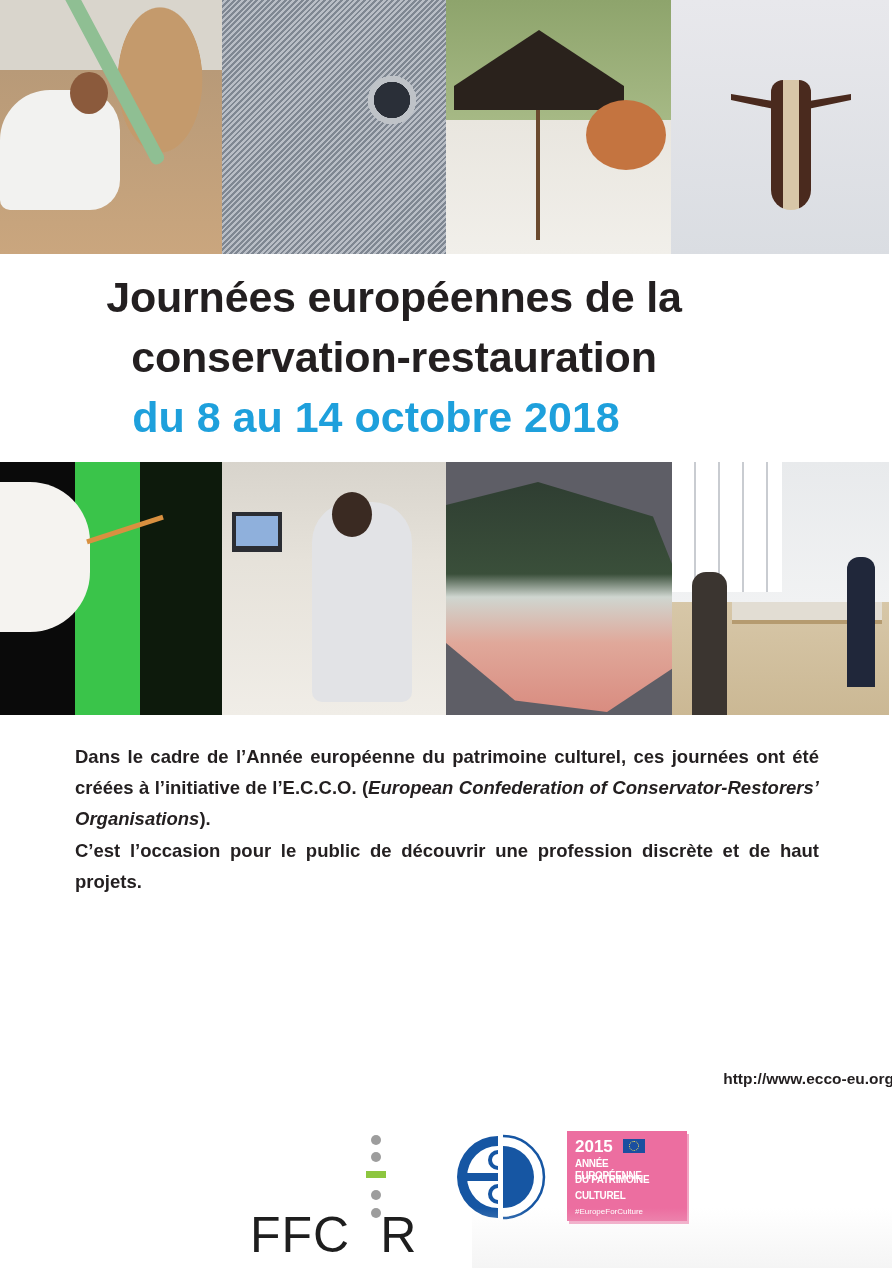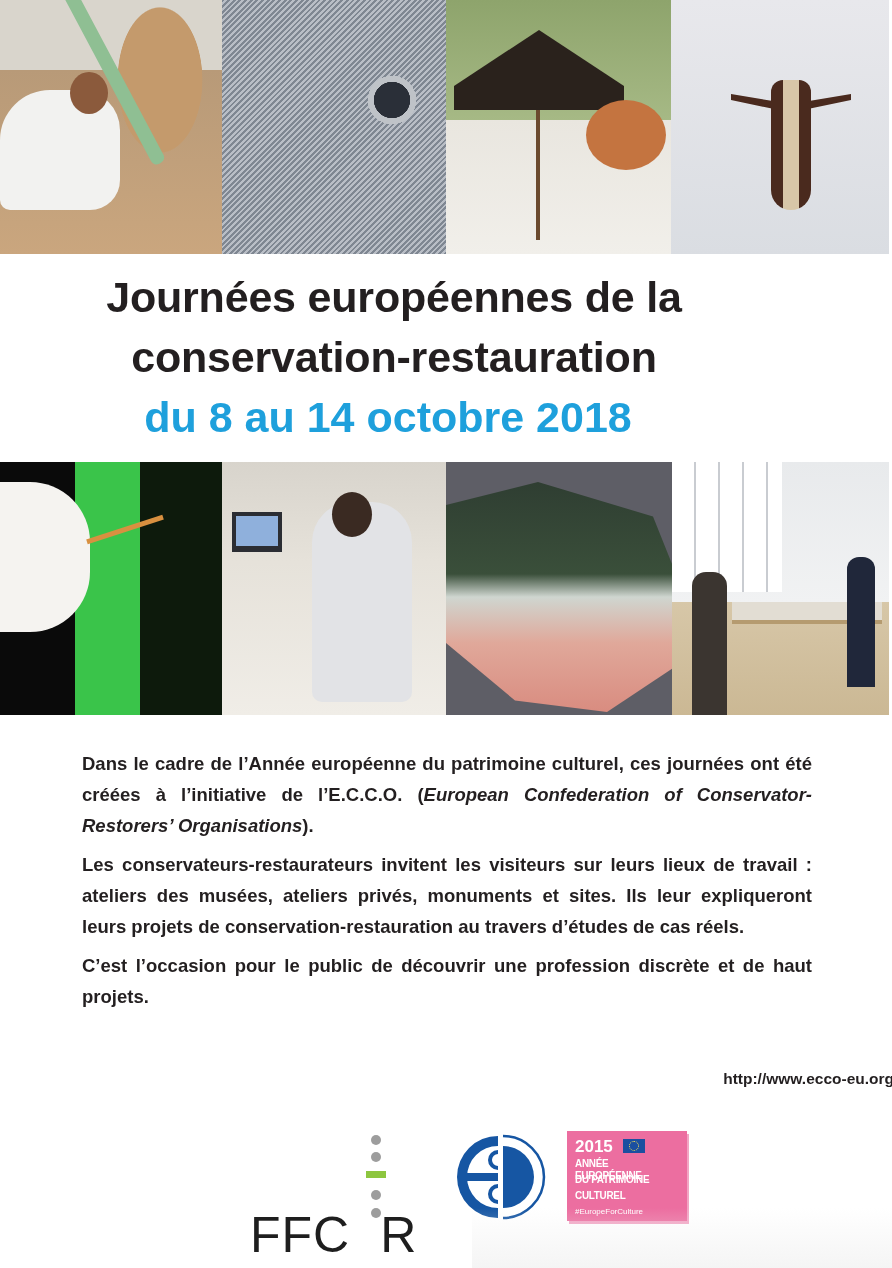--- a/index.html
+++ b/index.html
@@ -41,24 +41,24 @@
   .ph-sample { background:#5e5e66; }
   .ph-sample .rock { position:absolute; left:0; top:20px; width:230px; height:230px; background:linear-gradient(180deg,#2f3e32 0,#3a4f3a 40%,#cfd6d0 50%,#e0a89a 70%,#d98c80 100%); clip-path:polygon(0 10%,40% 0,90% 15%,100% 40%,100% 80%,70% 100%,30% 95%,0 70%); }
   .ph-studio { background:linear-gradient(180deg,#e8eaec 0,#f1f2f3 140px,#d7c7a8 140px,#cbb894 100%); }
   .ph-studio .table { position:absolute; left:60px; top:140px; width:150px; height:18px; background:#e2ddd3; border-bottom:4px solid #b59b70; }
   .ph-studio .w1 { position:absolute; left:20px; top:110px; width:35px; height:143px; background:#3b3530; border-radius:14px 14px 0 0; }
   .ph-studio .w2 { position:absolute; left:175px; top:95px; width:28px; height:130px; background:#20273a; border-radius:12px 12px 0 0; }
   .ph-studio .win { position:absolute; left:0; top:0; width:110px; height:130px; background:repeating-linear-gradient(90deg,#ffffff 0 22px,#c9ccd1 22px 24px); }
 
   .title { position:absolute; left:0; width:788px; text-align:center; font-weight:bold; color:#231f20; font-size:43px; letter-spacing:-0.2px; }
   .t1 { top:273px; } .t2 { top:333px; }
-  .dates { position:absolute; left:12px; top:393px; width:752px; text-align:center; font-weight:bold; color:#1ea0dc; font-size:43px; }
+  .dates { position:absolute; left:0; top:393px; width:752px; text-align:center; font-weight:bold; color:#1ea0dc; font-size:43px; }
 
   .body-text { position:absolute; left:74px; top:740px; width:746px; font-size:18.5px; line-height:31px; font-weight:bold; color:#231f20; text-align:justify; }
-  .body-text p { margin:8px; }
+  .body-text p { margin:1px; }
   .body-text em { font-style:italic; }
 
   .links { position:absolute; left:2px; top:1065px; width:892px; text-align:right; font-size:15.5px; font-weight:bold; color:#231f20; line-height:27px; }
 
   .logo-ffcr { position:absolute; left:250px; top:1186px; width:180px; height:95px; }
   .ffcr-text { position:absolute; left:0; top:20px; font-size:50px; color:#1e1e1e; font-weight:normal; letter-spacing:1px; }
   .dot { position:absolute; left:371px; width:10px; height:10px; border-radius:50%; background:#9d9d9d; }
   .bar { position:absolute; left:366px; top:1171px; width:20px; height:7px; background:#8dc63f; }
 
   .logo-ecco { position:absolute; left:452px; top:1130px; width:95px; height:95px; }
@@ -114,21 +114,20 @@
   <div class="photo pb4 ph-studio">
     <div class="win"></div>
       <div class="table"></div>
       <div class="w1"></div>
       <div class="w2"></div>
   </div>
 </div>
 
 <div class="body-text">
   <p><span>Dans le cadre de l’Année européenne du patrimoine culturel, ces journées ont été créées à l’initiative de l’E.C.C.O. (</span><em>European Confederation of Conservator-Restorers’ Organisations</em><span>).</span></p>
-  <p>Les conservateurs-restaurateurs invitent les visiteurs sur leurs lieux de travail : ateliers des musées, ateliers privés, monuments et sites. Ils leur expliqueront leurs projets de conservation-restauration au travers d’études de cas réels.</p>
   <p>C’est l’occasion pour le public de découvrir une profession discrète et de haut projets.</p>
 </div>
 
 <div class="links">
   <div>http://www.ecco-eu.org</div>
 </div>
 
 <div class="logo-ffcr">
   <span class="ffcr-text"><span>FFC</span><span style="display:inline-block;width:30px"></span><span>R</span></span>
 </div>

